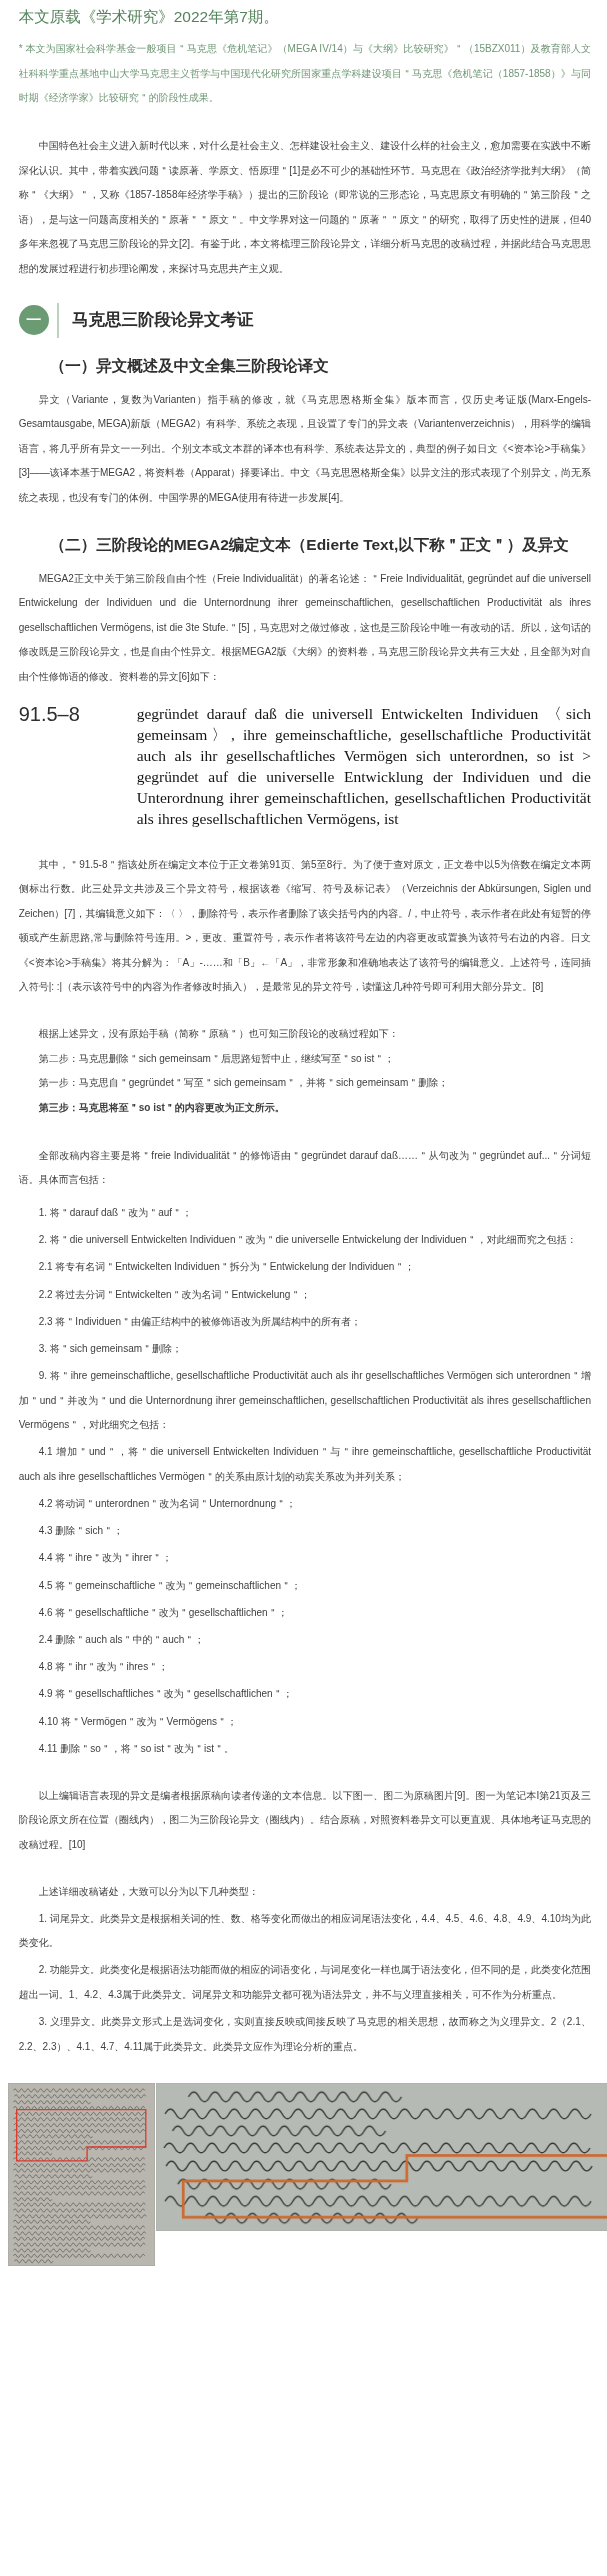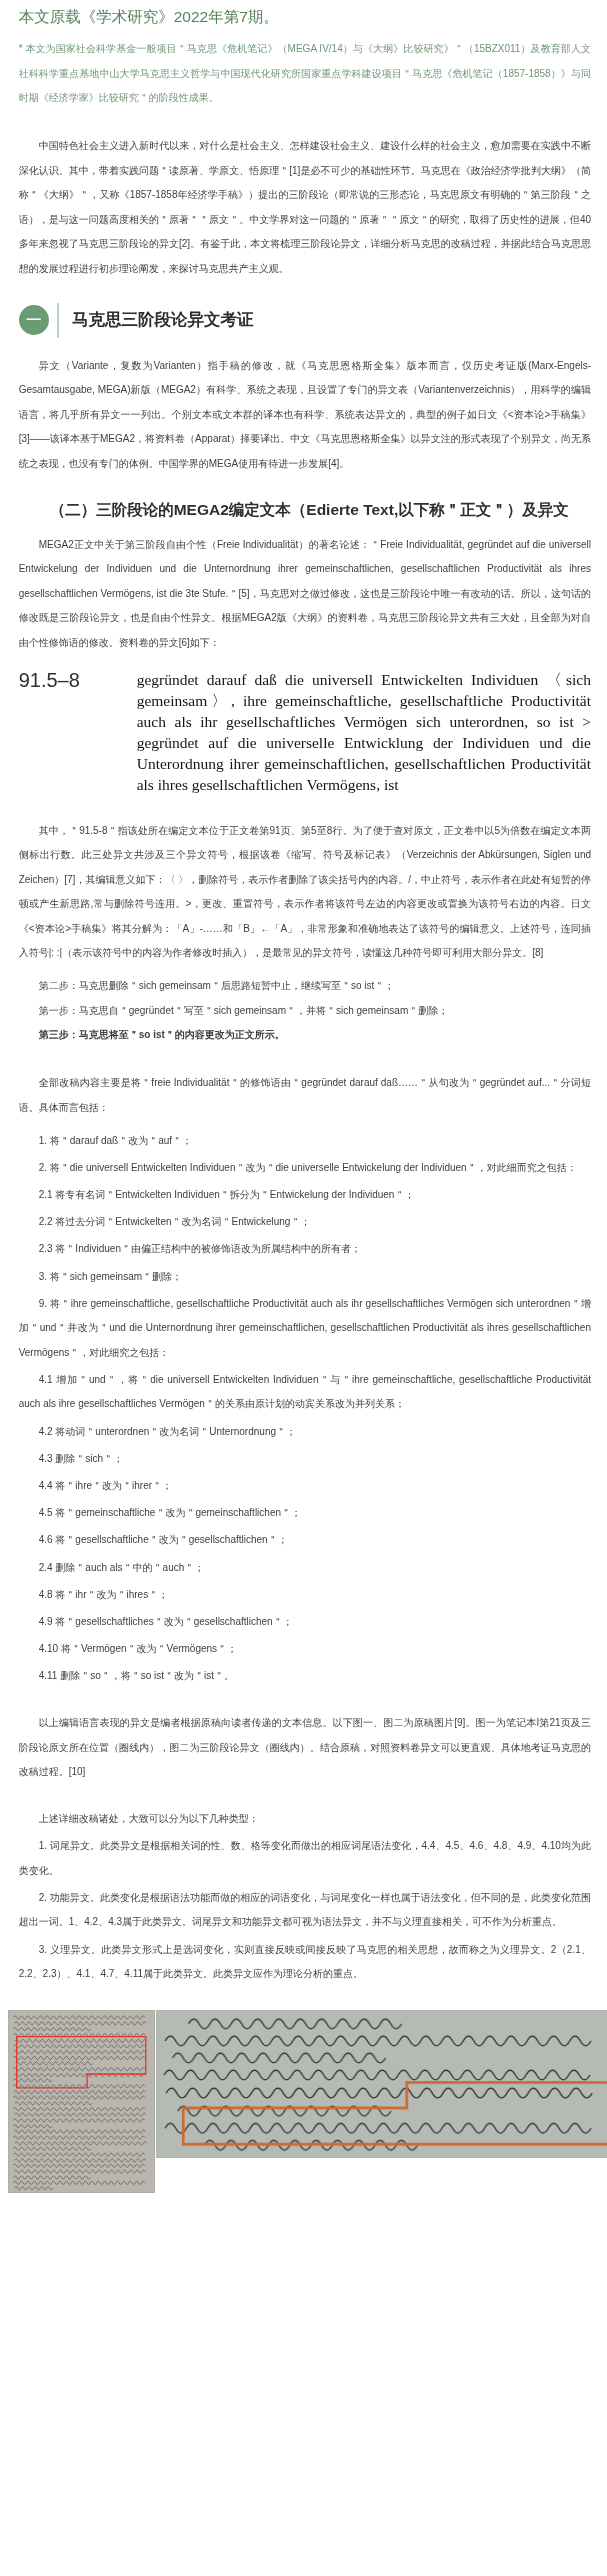--- a/index.html
+++ b/index.html
@@ -45,32 +45,34 @@
   <p class="fund-note">* 本文为国家社会科学基金一般项目＂马克思《危机笔记》（MEGA IV/14）与《大纲》比较研究》＂（15BZX011）及教育部人文社科科学重点基地中山大学马克思主义哲学与中国现代化研究所国家重点学科建设项目＂马克思《危机笔记（1857-1858）》与同时期《经济学家》比较研究＂的阶段性成果。</p>
 
   <p class="intro-p">中国特色社会主义进入新时代以来，对什么是社会主义、怎样建设社会主义、建设什么样的社会主义，愈加需要在实践中不断深化认识。其中，带着实践问题＂读原著、学原文、悟原理＂[1]是必不可少的基础性环节。马克思在《政治经济学批判大纲》（简称＂《大纲》＂，又称《1857-1858年经济学手稿》）提出的三阶段论（即常说的三形态论，马克思原文有明确的＂第三阶段＂之语），是与这一问题高度相关的＂原著＂＂原文＂。中文学界对这一问题的＂原著＂＂原文＂的研究，取得了历史性的进展，但40多年来忽视了马克思三阶段论的异文[2]。有鉴于此，本文将梳理三阶段论异文，详细分析马克思的改稿过程，并据此结合马克思思想的发展过程进行初步理论阐发，来探讨马克思共产主义观。</p>
 
   <div class="sec-header">
     <div class="badge">一</div>
     <div class="sec-rule"></div>
     <div class="sec-title">马克思三阶段论异文考证</div>
   </div>
 
+  <p class="sub-title">（一）异文概述及中文全集三阶段论译文</p>
   <p>异文（Variante，复数为Varianten）指手稿的修改，就《马克思恩格斯全集》版本而言，仅历史考证版(Marx-Engels-Gesamtausgabe, MEGA)新版（MEGA2）有科学、系统之表现，且设置了专门的异文表（Variantenverzeichnis），用科学的编辑语言，将几乎所有异文一一列出。个别文本或文本群的译本也有科学、系统表达异文的，典型的例子如日文《&lt;资本论&gt;手稿集》[3]——该译本基于MEGA2，将资料卷（Apparat）择要译出。中文《马克思恩格斯全集》以异文注的形式表现了个别异文，尚无系统之表现，也没有专门的体例。中国学界的MEGA使用有待进一步发展[4]。</p>
 
   <p class="sub-title gap-before">（二）三阶段论的MEGA2编定文本（Edierte Text,以下称＂正文＂）及异文</p>
   <p>MEGA2正文中关于第三阶段自由个性（Freie Individualität）的著名论述：＂Freie Individualität, gegründet auf die universell Entwickelung der Individuen und die Unternordnung ihrer gemeinschaftlichen, gesellschaftlichen Productivität als ihres gesellschaftlichen Vermögens, ist die 3te Stufe.＂[5]，马克思对之做过修改，这也是三阶段论中唯一有改动的话。所以，这句话的修改既是三阶段论异文，也是自由个性异文。根据MEGA2版《大纲》的资料卷，马克思三阶段论异文共有三大处，且全部为对自由个性修饰语的修改。资料卷的异文[6]如下：</p>
 
   <div class="variant-block">
     <span class="variant-locator">91.5–8</span>
     <span>gegründet darauf daß die universell Entwickelten Individuen 〈sich gemeinsam〉, ihre gemeinschaftliche, gesellschaftliche Productivität auch als ihr gesellschaftliches Vermögen sich unterordnen, so ist &gt; gegründet auf die universelle Entwicklung der Individuen und die Unterordnung ihrer gemeinschaftlichen, gesellschaftlichen Productivität als ihres gesellschaftlichen Vermögens, ist</span>
   </div>
 
   <p>其中，＂91.5-8＂指该处所在编定文本位于正文卷第91页、第5至8行。为了便于查对原文，正文卷中以5为倍数在编定文本两侧标出行数。此三处异文共涉及三个异文符号，根据该卷《缩写、符号及标记表》（Verzeichnis der Abkürsungen, Siglen und Zeichen）[7]，其编辑意义如下：〈 〉，删除符号，表示作者删除了该尖括号内的内容。/，中止符号，表示作者在此处有短暂的停顿或产生新思路,常与删除符号连用。&gt;，更改、重置符号，表示作者将该符号左边的内容更改或置换为该符号右边的内容。日文《&lt;资本论&gt;手稿集》将其分解为：「A」-……和「B」←「A」，非常形象和准确地表达了该符号的编辑意义。上述符号，连同插入符号|: :|（表示该符号中的内容为作者修改时插入），是最常见的异文符号，读懂这几种符号即可利用大部分异文。[8]</p>
 
+  <p class="gap-before step-p">根据上述异文，没有原始手稿（简称＂原稿＂）也可知三阶段论的改稿过程如下：</p>
   <p class="step-p">第二步：马克思删除＂sich gemeinsam＂后思路短暂中止，继续写至＂so ist＂；</p>
   <p class="step-p">第一步：马克思自＂gegründet＂写至＂sich gemeinsam＂，并将＂sich gemeinsam＂删除；</p>
   <p class="step-last">第三步：马克思将至＂so ist＂的内容更改为正文所示。</p>
 
   <p>全部改稿内容主要是将＂freie Individualität＂的修饰语由＂gegründet darauf daß……＂从句改为＂gegründet auf...＂分词短语。具体而言包括：</p>
   <p class="list-p">1. 将＂darauf daß＂改为＂auf＂；</p>
   <p class="list-p">2. 将＂die universell Entwickelten Individuen＂改为＂die universelle Entwickelung der Individuen＂，对此细而究之包括：</p>
   <p class="list-p">2.1 将专有名词＂Entwickelten Individuen＂拆分为＂Entwickelung der Individuen＂；</p>
   <p class="list-p">2.2 将过去分词＂Entwickelten＂改为名词＂Entwickelung＂；</p>
   <p class="list-p">2.3 将＂Individuen＂由偏正结构中的被修饰语改为所属结构中的所有者；</p>

